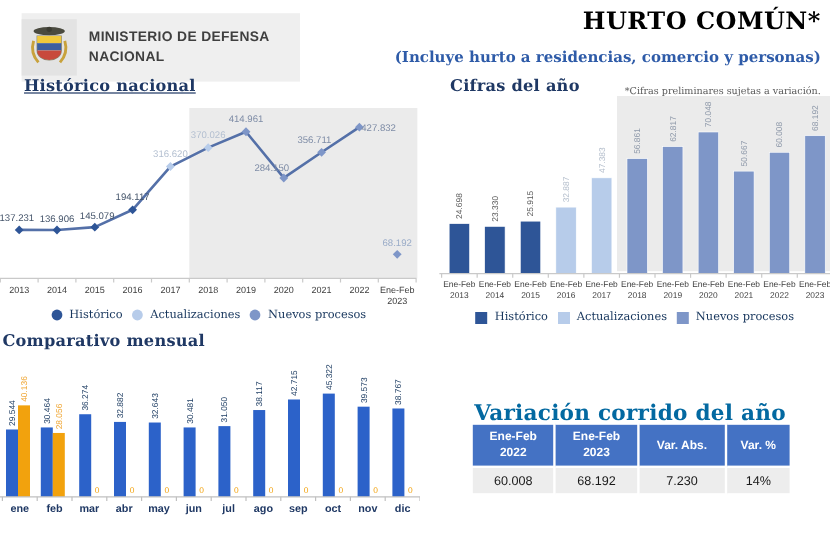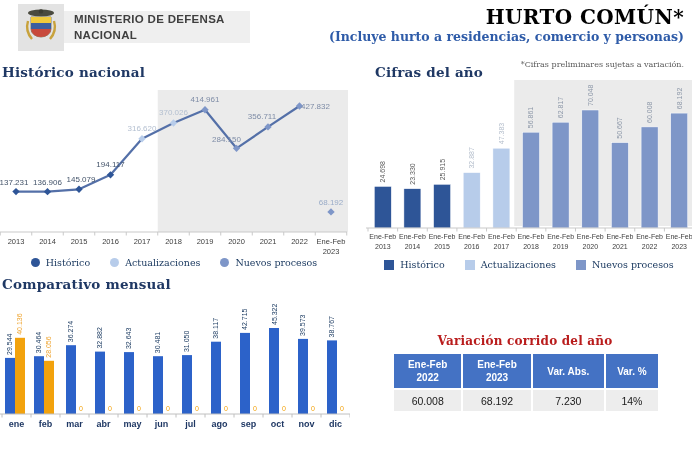--- a/index.html
+++ b/index.html
@@ -3,37 +3,37 @@
 <meta charset="utf-8">
 <style>
   html,body{margin:0;padding:0;}
   body{
     width:692px;height:453px;position:relative;overflow:hidden;
     background:#ffffff;font-family:"Liberation Sans",sans-serif;
   }
   .serif{font-family:"DejaVu Serif",serif;}
   .abs{position:absolute;}
   
-  .logo-box{left:18px;top:11px;width:232px;height:32px;background:#EFEFEF;display:flex;align-items:center;}
+  .logo-box{left:18px;top:11px;width:232px;height:57px;background:#EFEFEF;display:flex;align-items:center;}
   .emblem-box{width:46px;height:47px;background:#E3E3E3;display:flex;align-items:center;justify-content:center;}
   .ministry-text{font-weight:bold;font-size:11.5px;color:#3F3F3F;line-height:1.4;padding-left:10px;letter-spacing:.3px;}
   .title-block{right:8px;top:6px;width:360px;text-align:right;}
   .main-title{font-weight:bold;font-size:20px;color:#000000;letter-spacing:.4px;line-height:1.1;}
-  .sub-title{font-weight:bold;font-size:12.5px;color:#2E5BA8;margin-top:1px;}
+  .sub-title{font-weight:bold;font-size:12.5px;color:#2E5BA8;margin-top:12px;}
   .note{font-size:8px;color:#595959;margin-top:16px;font-family:"DejaVu Serif",serif;}
   
   .sec-title{font-weight:bold;font-size:13.5px;color:#1F3864;letter-spacing:.2px;}
   
-  .legend{display:flex;justify-content:center;align-items:center;gap:20px;}
+  .legend{display:flex;justify-content:center;align-items:center;gap:8px;}
   .legend .item{display:flex;align-items:center;gap:6px;}
   .legend .txt{font-family:"DejaVu Serif",serif;font-size:9.5px;color:#17365D;}
   .dot{width:9px;height:9px;border-radius:50%;}
   .sq{width:10px;height:10px;}
   
-  .var-title{font-weight:bold;font-size:12px;color:#b91c1c;text-align:center;letter-spacing:.2px;}
+  .var-title{font-weight:bold;font-size:18px;color:#0369a1;text-align:center;letter-spacing:.2px;}
   table.var{border-collapse:collapse;width:268px;border:1px solid #4472C4;}
   table.var th{background:#4472C4;color:#fff;font-weight:bold;font-size:10px;
     border:2px solid #fff;white-space:pre-line;line-height:1.3;height:32px;text-align:center;vertical-align:middle;padding:1px 2px;}
   table.var td{background:#EDEDED;color:#1a1a1a;font-size:10.5px;border:2px solid #fff;
     height:19px;text-align:center;vertical-align:middle;}
   svg text{font-family:"Liberation Sans",sans-serif;}
 </style>
 </head>
 <body>
 
@@ -55,21 +55,21 @@
     <div>NACIONAL</div>
   </div>
 </div>
 
 <div class="abs title-block serif">
   <div class="main-title">HURTO COMÚN*</div>
   <div class="sub-title">(Incluye hurto a residencias, comercio y personas)</div>
   <div class="note">*Cifras preliminares sujetas a variación.</div>
 </div>
 
-<div class="abs sec-title serif" style="left:2px;top:64px;">Histórico nacional</div>
+<div class="abs sec-title serif" style="left:20px;top:64px;text-decoration:underline;">Histórico nacional</div>
 <svg id="line-svg" class="abs" style="left:0;top:86px;" width="348" height="170" viewBox="0 0 348 170">
     <rect x="157.75" y="4" width="190.25" height="142" fill="#EBEBEB"></rect>
     <line x1="0" y1="146" x2="347" y2="146" stroke="#C9C9C9" stroke-width="1"></line>
     <line x1="0.25" y1="146" x2="0.25" y2="149.5" stroke="#C9C9C9" stroke-width="1"></line>
     <line x1="31.75" y1="146" x2="31.75" y2="149.5" stroke="#C9C9C9" stroke-width="1"></line>
     <line x1="63.25" y1="146" x2="63.25" y2="149.5" stroke="#C9C9C9" stroke-width="1"></line>
     <line x1="94.75" y1="146" x2="94.75" y2="149.5" stroke="#C9C9C9" stroke-width="1"></line>
     <line x1="126.25" y1="146" x2="126.25" y2="149.5" stroke="#C9C9C9" stroke-width="1"></line>
     <line x1="157.75" y1="146" x2="157.75" y2="149.5" stroke="#C9C9C9" stroke-width="1"></line>
     <line x1="189.25" y1="146" x2="189.25" y2="149.5" stroke="#C9C9C9" stroke-width="1"></line>

